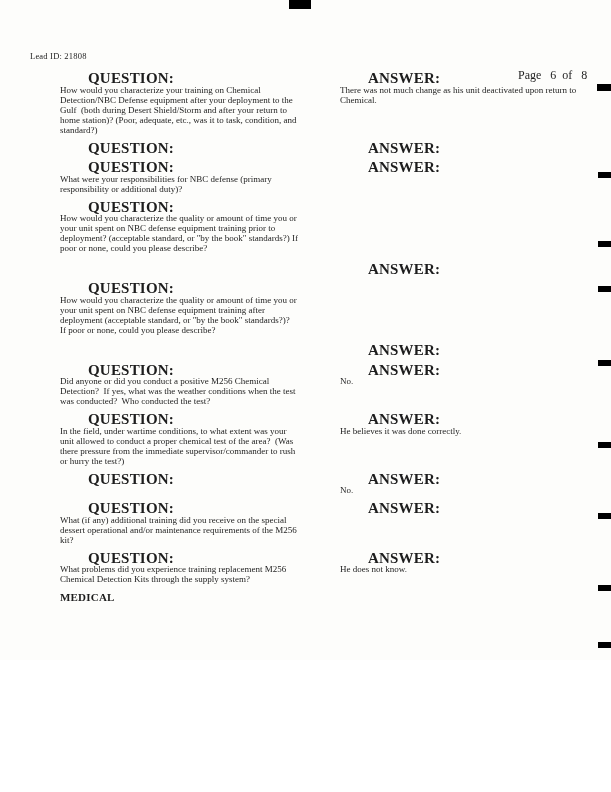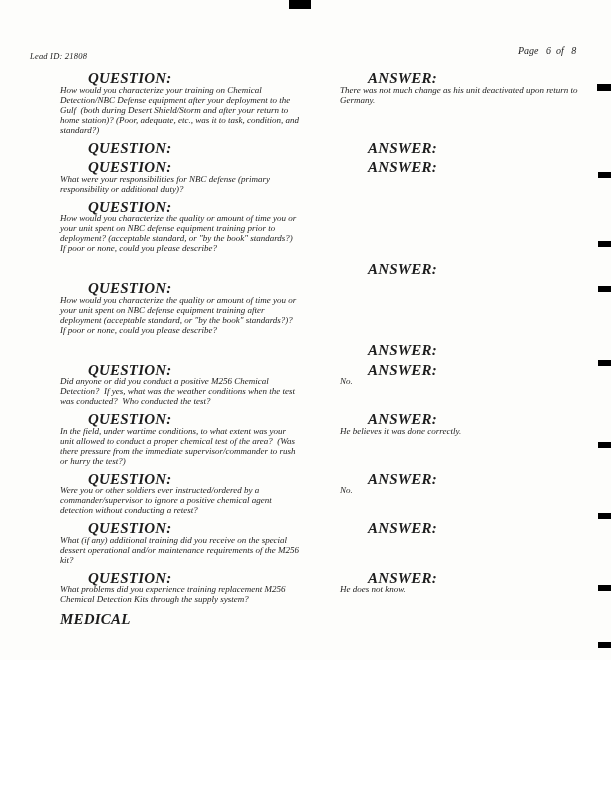--- a/index.html
+++ b/index.html
@@ -8,34 +8,33 @@
     background: #ffffff;
     font-family: "Liberation Serif", serif;
     color: #1d1d1d;
   }
   .page {
     position: relative;
     width: 611px;
     height: 660px;
     background: #fdfdfb;
     overflow: hidden;
-    font-style: italic;
   }
   .header-left {
     position: absolute;
     left: 30px;
     top: 51px;
     font-size: 8.5px;
     letter-spacing: 0.2px;
   }
   .header-right {
     position: absolute;
     left: 518px;
-    top: 45px;
-    font-size: 10px;
+    top: 68px;
+    font-size: 12px;
     white-space: pre;
   }
   .top-mark {
     position: absolute;
     left: 289px;
     top: 0;
     width: 22px;
     height: 9px;
     background: #000;
   }
@@ -64,21 +63,21 @@
   }
   .q-text, .a-text {
     font-size: 9px;
     line-height: 10px;
     width: 240px;
     white-space: pre-wrap;
   }
   .a-offset { padding-top: 62px; }
   .section-heading {
     font-weight: bold;
-    font-size: 15px;
+    font-size: 11px;
     margin-top: 3px;
     letter-spacing: 0.2px;
   }
 </style>
 </head>
 <body>
 
 <div class="page">
 
   <div class="top-mark"></div>
@@ -99,21 +98,21 @@
 
   <div class="content">
 
     <div class="qa-row">
       <div class="q-col">
         <div class="label">QUESTION:</div>
         <div class="q-text">How would you characterize your training on Chemical Detection/NBC Defense equipment after your deployment to the Gulf  (both during Desert Shield/Storm and after your return to home station)? (Poor, adequate, etc., was it to task, condition, and standard?)</div>
       </div>
       <div class="a-col">
         <div class="label">ANSWER:</div>
-        <div class="a-text">There was not much change as his unit deactivated upon return to Germany.</div>
+        <div class="a-text">There was not much change as his unit deactivated upon return to Chemical.</div>
       </div>
     </div>
 
     <div class="qa-row">
       <div class="q-col">
         <div class="label">QUESTION:</div>
       </div>
       <div class="a-col">
         <div class="label">ANSWER:</div>
         <div class="a-text"></div>
@@ -171,21 +170,20 @@
       </div>
       <div class="a-col">
         <div class="label">ANSWER:</div>
         <div class="a-text">He believes it was done correctly.</div>
       </div>
     </div>
 
     <div class="qa-row">
       <div class="q-col">
         <div class="label">QUESTION:</div>
-        <div class="q-text">Were you or other soldiers ever instructed/ordered by a commander/supervisor to ignore a positive chemical agent detection without conducting a retest?</div>
       </div>
       <div class="a-col">
         <div class="label">ANSWER:</div>
         <div class="a-text">No.</div>
       </div>
     </div>
 
     <div class="qa-row">
       <div class="q-col">
         <div class="label">QUESTION:</div>

